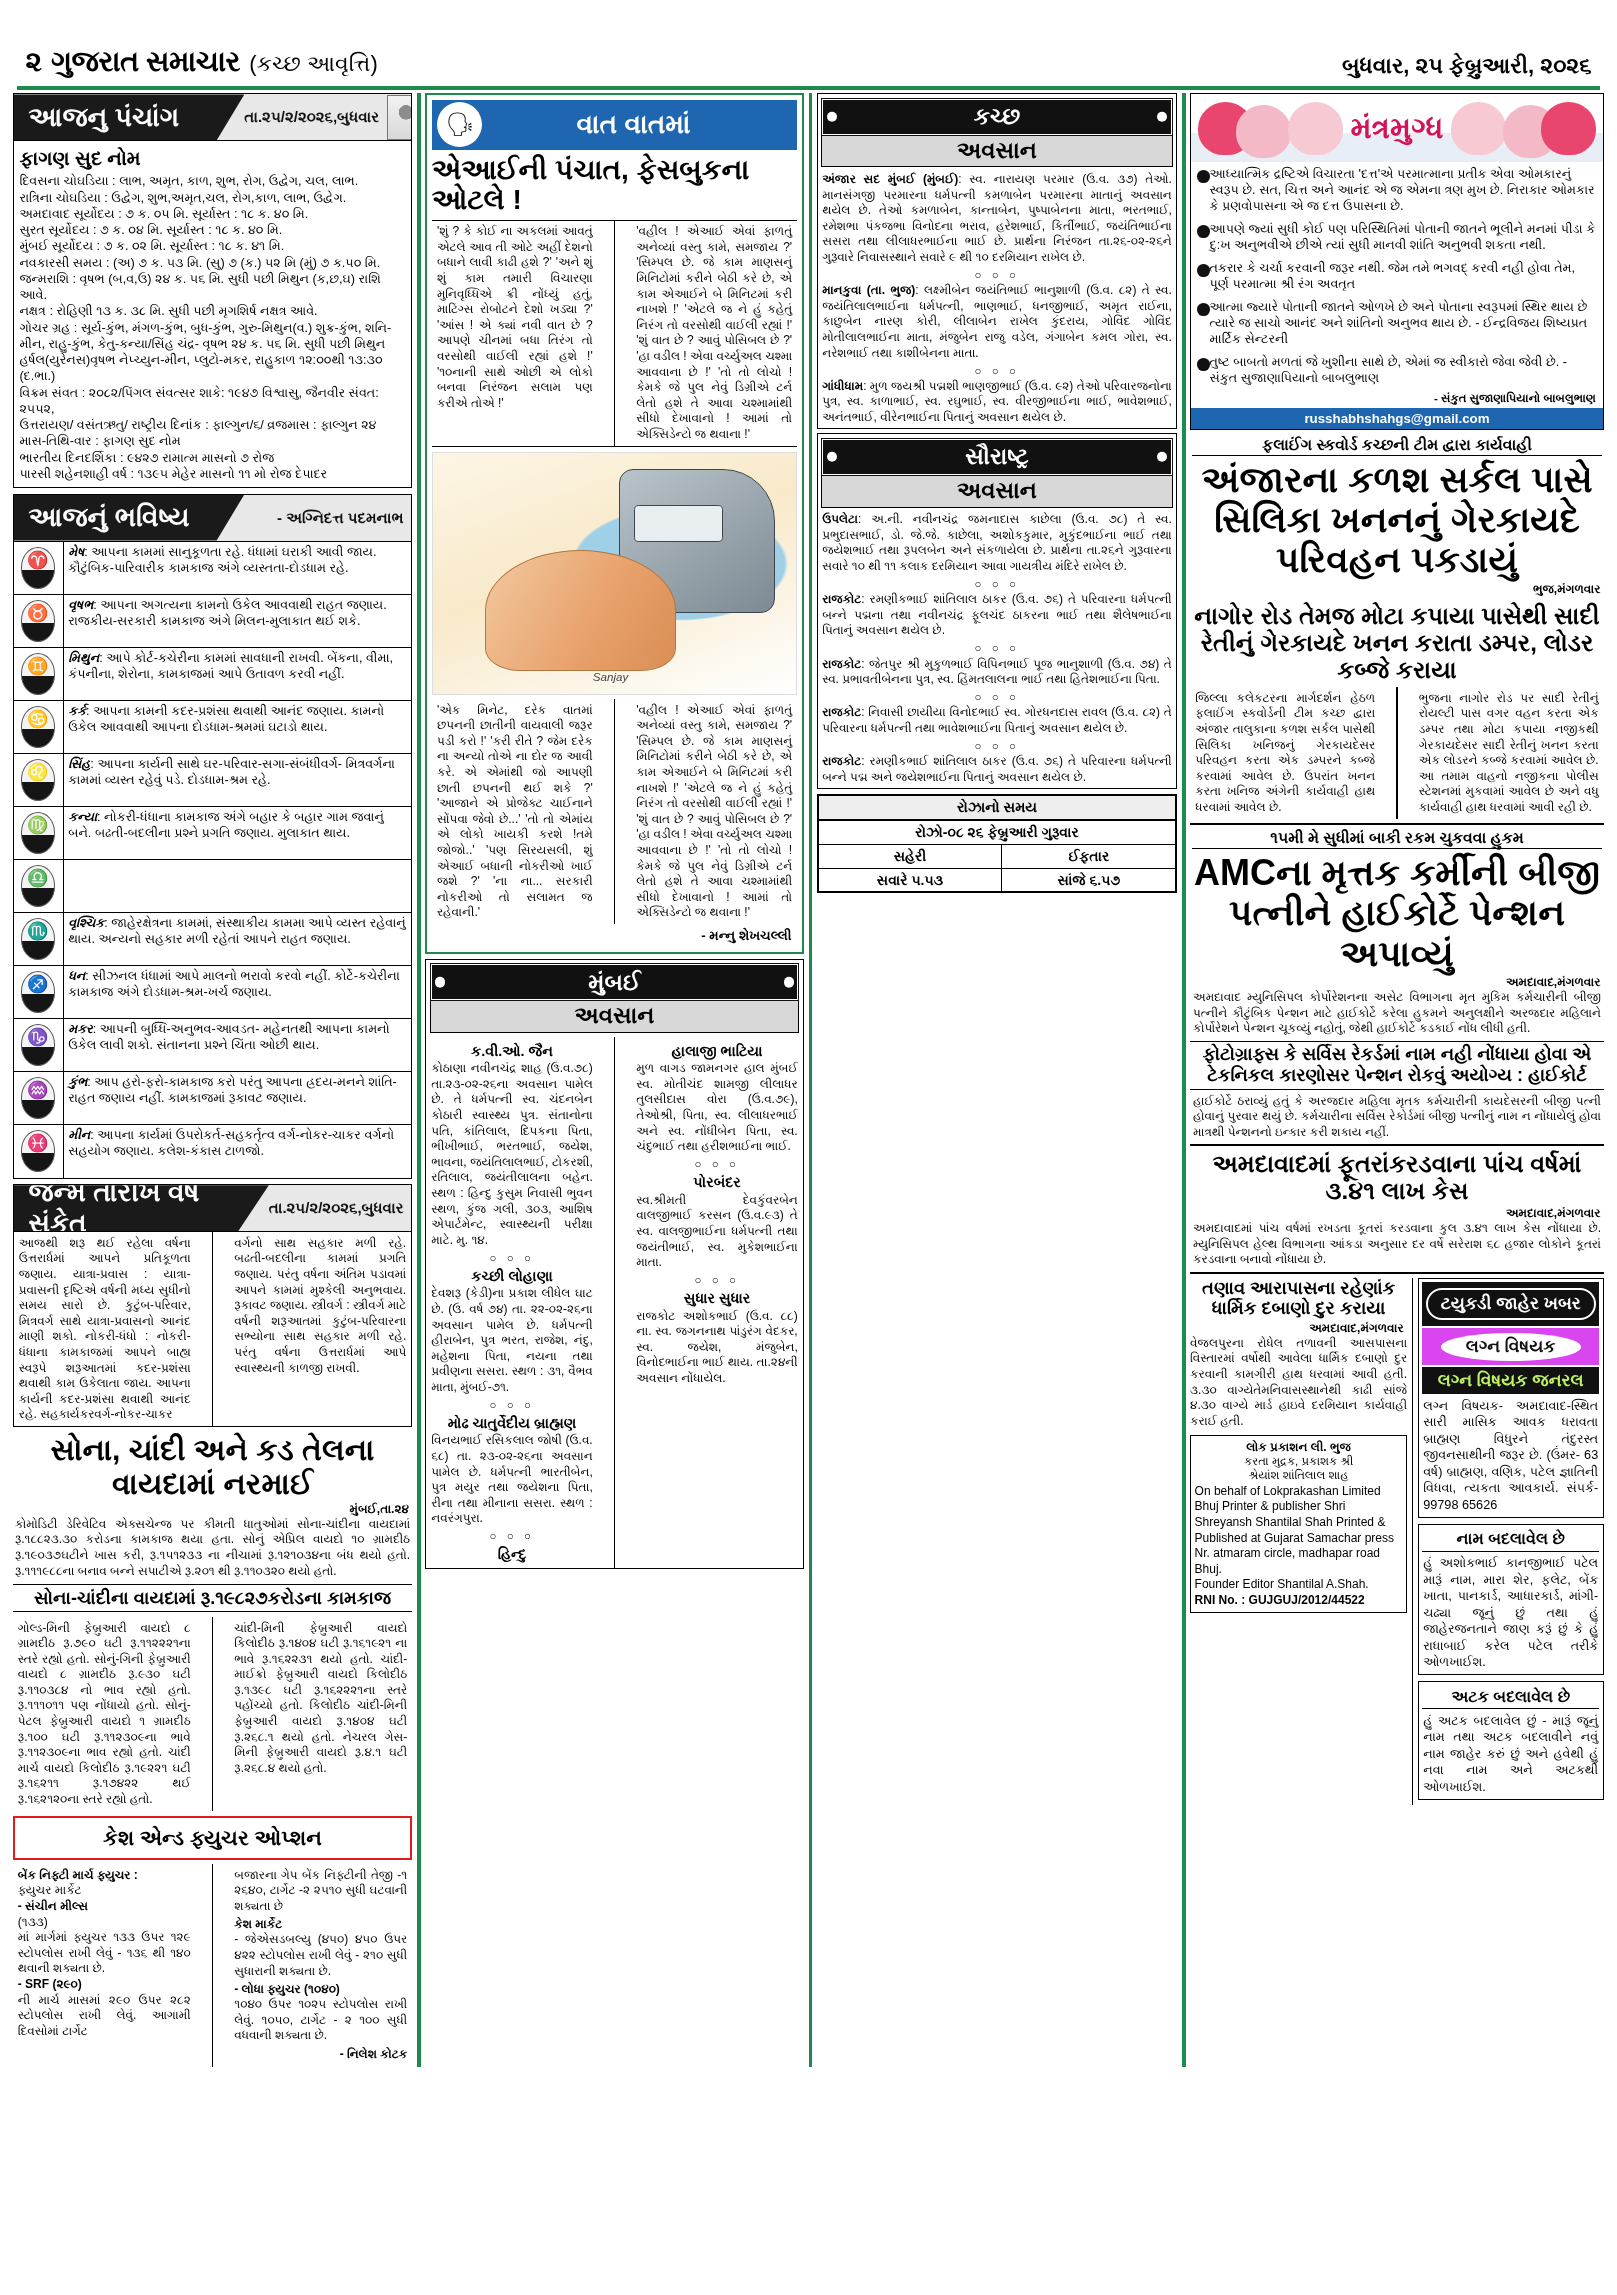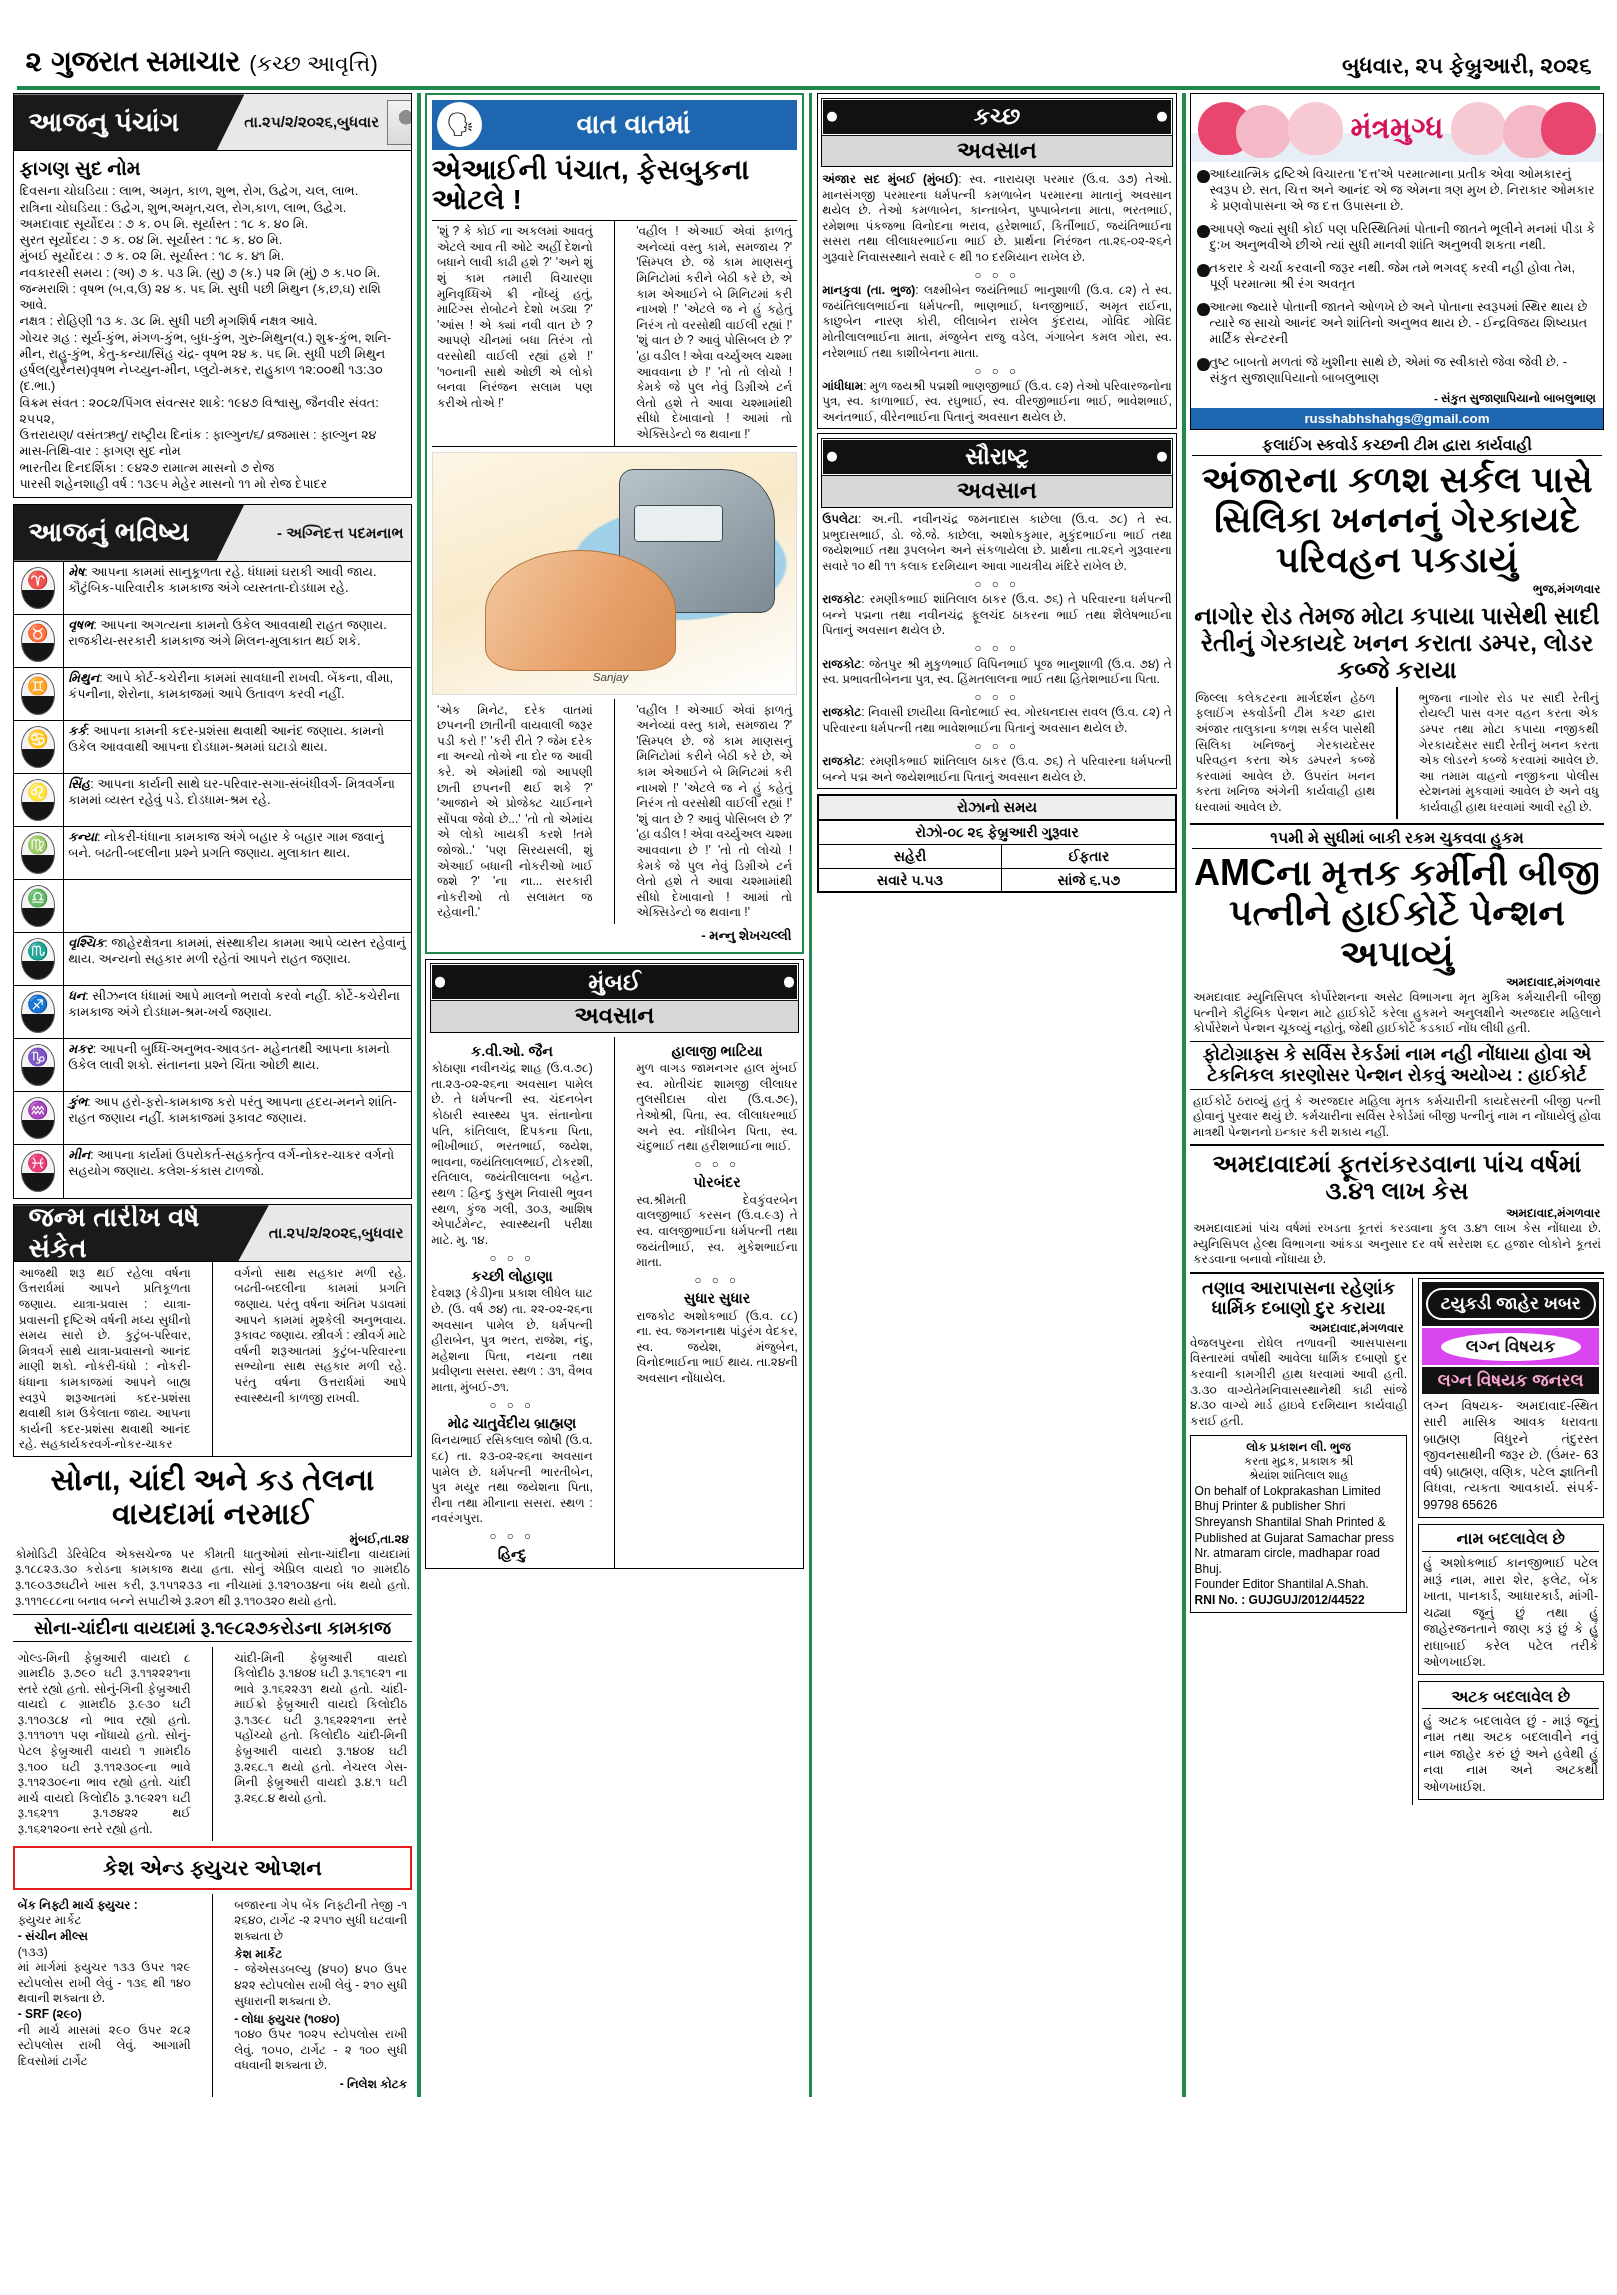--- a/index.html
+++ b/index.html
@@ -34,21 +34,21 @@
   }
   .vrule { background:#1e8a4d; width:3.5px; }
   .col { padding:0 4.6px; }
 
   
   .box { border:1.7px solid #000; margin-bottom:5.8px; }
   .boxthin { border:1.2px solid #000; margin-bottom:4.6px; }
 
   
   .banner {
-    position:relative; height:57px; background:#e8e8e8;
+    position:relative; height:47px; background:#e8e8e8;
     display:flex; align-items:center; border-bottom:1.2px solid #000;
     overflow:hidden;
   }
   .banner .blk {
     background:#1a1a1a; color:#fff; height:100%;
     display:flex; align-items:center; padding:0 31px 0 15px;
     font-size:26.6px; font-weight:bold;
     clip-path: polygon(0 0, 100% 0, 88% 100%, 0% 100%);
     min-width:58%;
   }
@@ -184,21 +184,21 @@
     border:2.9px solid #fff; border-radius:35px; color:#fff; text-align:center;
     font-size:17.3px; font-weight:bold; padding:3.5px 0;
   }
   .ad-ellipse {
     background:#d946ef; padding:4.6px 3.5px; margin-top:2.3px;
   }
   .ad-ellipse .in {
     background:#fff; color:#111; border-radius:50%/50%;
     text-align:center; font-size:17.3px; font-weight:bold; padding:3.5px 0; margin:0 15px;
   }
-  .ad-strip { background:#111; color:#f9a8d4; text-align:center; font-size:17.3px; font-weight:bold; padding:2.9px 0; margin-top:2.3px; }
+  .ad-strip { background:#111; color:#bef264; text-align:center; font-size:17.3px; font-weight:bold; padding:2.9px 0; margin-top:2.3px; }
   .ad-body { font-size:12.7px; line-height:1.3; text-align:justify; padding:3.5px 1.2px 0; }
   .ad-title { text-align:center; font-size:16px; font-weight:bold; border-bottom:1.2px solid #000; padding:2.3px 0; }
 
   
   table.tbl { width:100%; border-collapse:collapse; }
   table.tbl td, table.tbl th {
     border:1.2px solid #000; text-align:center;
     font-size:14px; padding:2.9px 1.7px; font-weight:bold;
   }
   .tbl-cap { background:#eee; font-size:14.4px; font-weight:bold; text-align:center; padding:2.9px; border:1.2px solid #000; }

